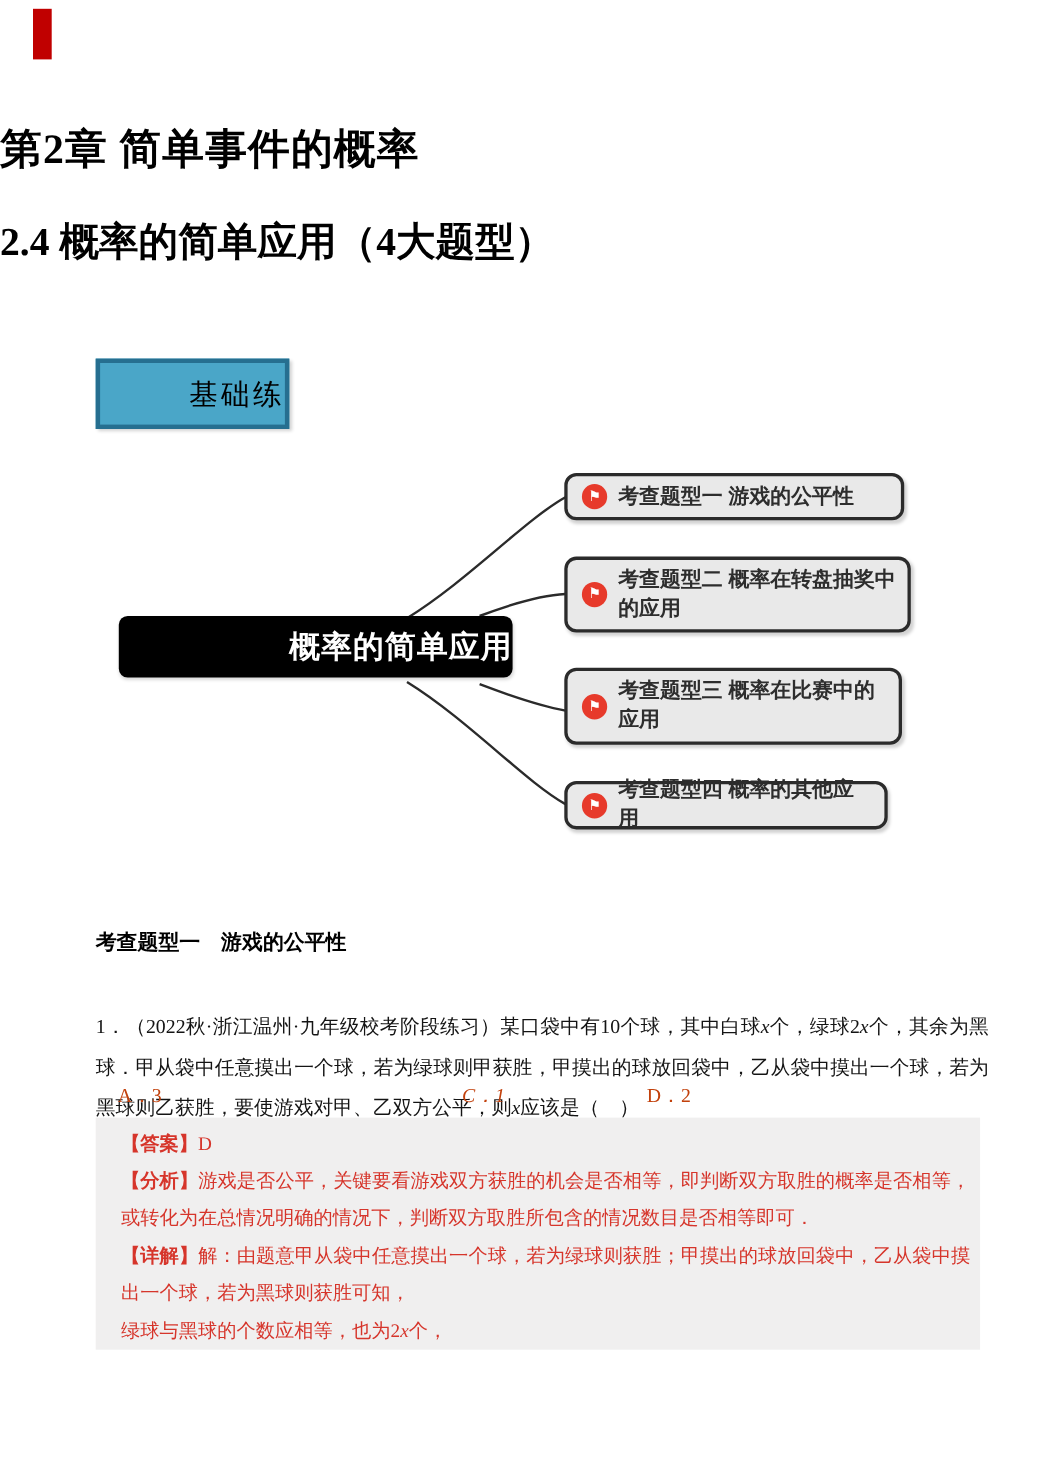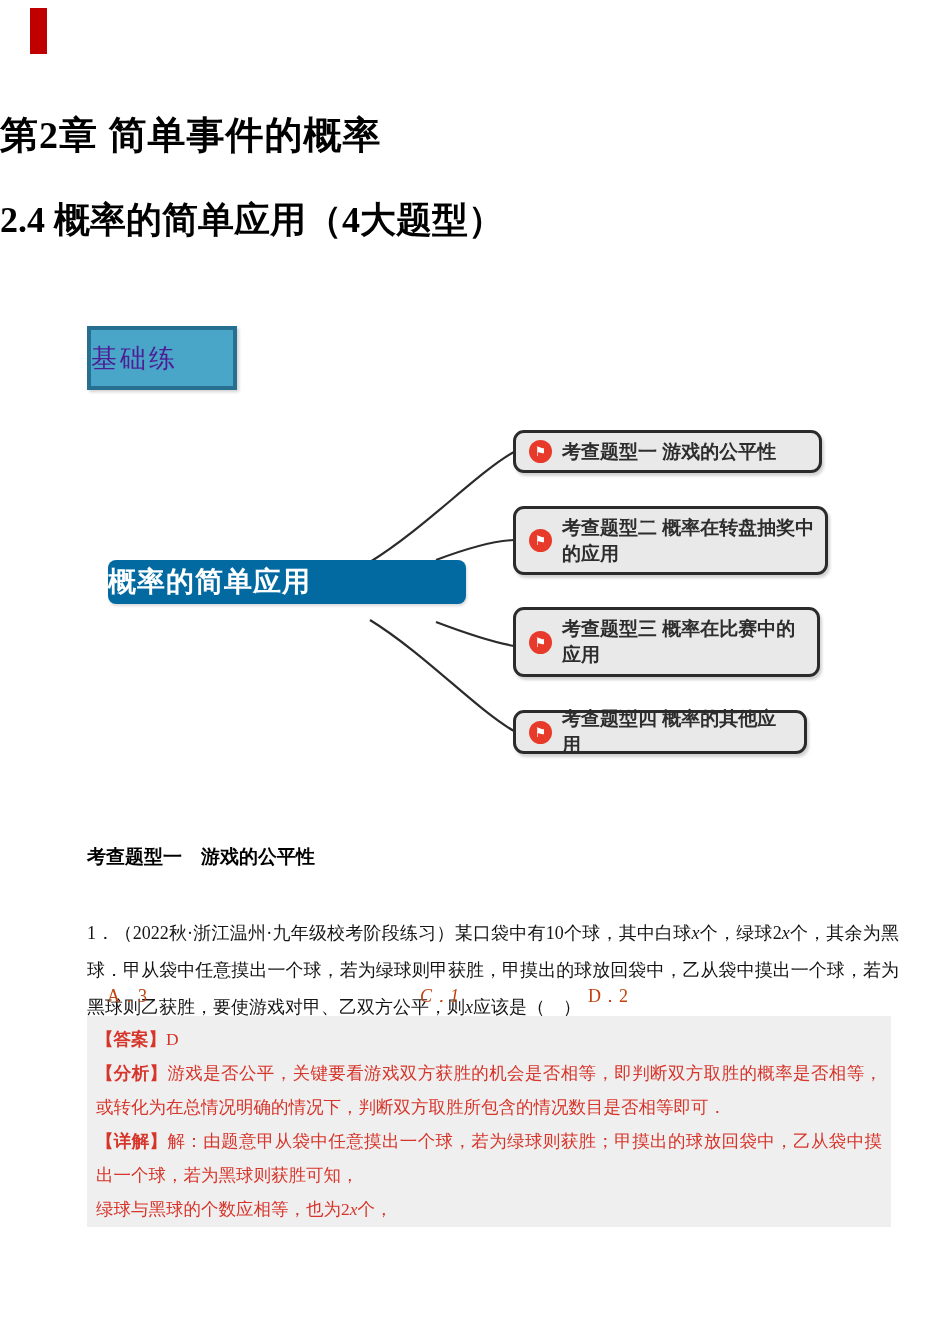--- a/index.html
+++ b/index.html
@@ -6,28 +6,28 @@
   .page{position:relative;width:950px;height:1344px;background:#ffffff;overflow:hidden;
         font-family:"Liberation Serif","DejaVu Serif",serif;color:#141414;}
 
   .corner-mark{position:absolute;left:30px;top:8px;width:17px;height:46px;background:#c00000;}
 
   .h-center{position:absolute;left:0;width:100%;text-align:left;font-weight:bold;color:#000;}
   .chapter-title{top:110px;font-size:38px;letter-spacing:1px;}
   .section-title{top:196px;font-size:36px;}
   .layer-title{top:264px;font-size:28px;letter-spacing:10px;}
 
-  .badge{position:absolute;left:87px;top:326px;width:150px;height:64px;background:#4aa6c8;
-         border:4px solid #266f90;box-sizing:border-box;display:flex;align-items:center;justify-content:flex-start;
-         color:#4c1d95;font-size:26px;letter-spacing:3px;box-shadow:2px 2px 3px rgba(0,0,0,0.18);}
+  .badge{position:absolute;left:87px;top:326px;width:176px;height:64px;background:#4aa6c8;
+         border:4px solid #266f90;box-sizing:border-box;display:flex;align-items:center;justify-content:flex-end;
+         color:#000000;font-size:26px;letter-spacing:3px;box-shadow:2px 2px 3px rgba(0,0,0,0.18);}
 
   .map-svg{position:absolute;left:0;top:0;width:950px;height:1344px;pointer-events:none;}
 
-  .center-node{position:absolute;left:108px;top:560px;width:358px;height:44px;background:#0369a1;
-         border-radius:8px;display:flex;align-items:center;justify-content:flex-start;color:#ffffff;
+  .center-node{position:absolute;left:108px;top:560px;width:358px;height:56px;background:#000000;
+         border-radius:8px;display:flex;align-items:center;justify-content:flex-end;color:#ffffff;
          font-family:"Liberation Sans","DejaVu Sans",sans-serif;font-weight:bold;font-size:28px;letter-spacing:1px;
          box-shadow:1px 2px 3px rgba(0,0,0,0.15);}
 
   .node{position:absolute;background:#e9e9e9;border:3px solid #2b2b2b;border-radius:11px;
         display:flex;align-items:center;gap:10px;padding:0 10px 0 13px;box-sizing:border-box;
         font-family:"Liberation Sans","DejaVu Sans",sans-serif;font-weight:bold;color:#2d2d2d;
         font-size:19px;line-height:26px;box-shadow:2px 3px 3px rgba(0,0,0,0.18);}
   .node-1{left:513px;top:430px;width:309px;height:43px;}
   .node-2{left:513px;top:506px;width:315px;height:69px;}
   .node-3{left:513px;top:607px;width:307px;height:70px;}
@@ -39,21 +39,21 @@
   .exercise-heading{position:absolute;left:87px;top:844px;font-size:19px;font-weight:bold;color:#000;}
   .question{position:absolute;left:87px;top:871px;width:812px;font-size:18px;line-height:37px;
         text-align:justify;color:#141414;margin-top:44px;}
   .question i,.answer-block i{font-family:"Liberation Serif","DejaVu Serif",serif;}
 
   .options{position:absolute;left:0;top:984px;width:775px;height:26px;font-size:18px;color:#c2410c;}
   .options .opt{position:absolute;top:0;white-space:nowrap;}
   .opt-a{left:107px;} .opt-b{left:257px;margin-top:44px;} .opt-c{left:420px;font-style:italic;} .opt-d{left:588px;}
 
   .answer-block{position:absolute;left:87px;top:1016px;width:804px;height:211px;background:#f0efef;
-        box-sizing:border-box;padding:6px 9px 0 9px;color:#d6352b;font-size:17.5px;line-height:34px;
+        box-sizing:border-box;padding:6px 9px 0 23px;color:#d6352b;font-size:17.5px;line-height:34px;
         overflow:hidden;}
   .answer-block p{margin:0;text-align:justify;}
 </style>
 </head>
 <body>
 
 <div class="page">
 
   <div class="corner-mark"></div>
 

